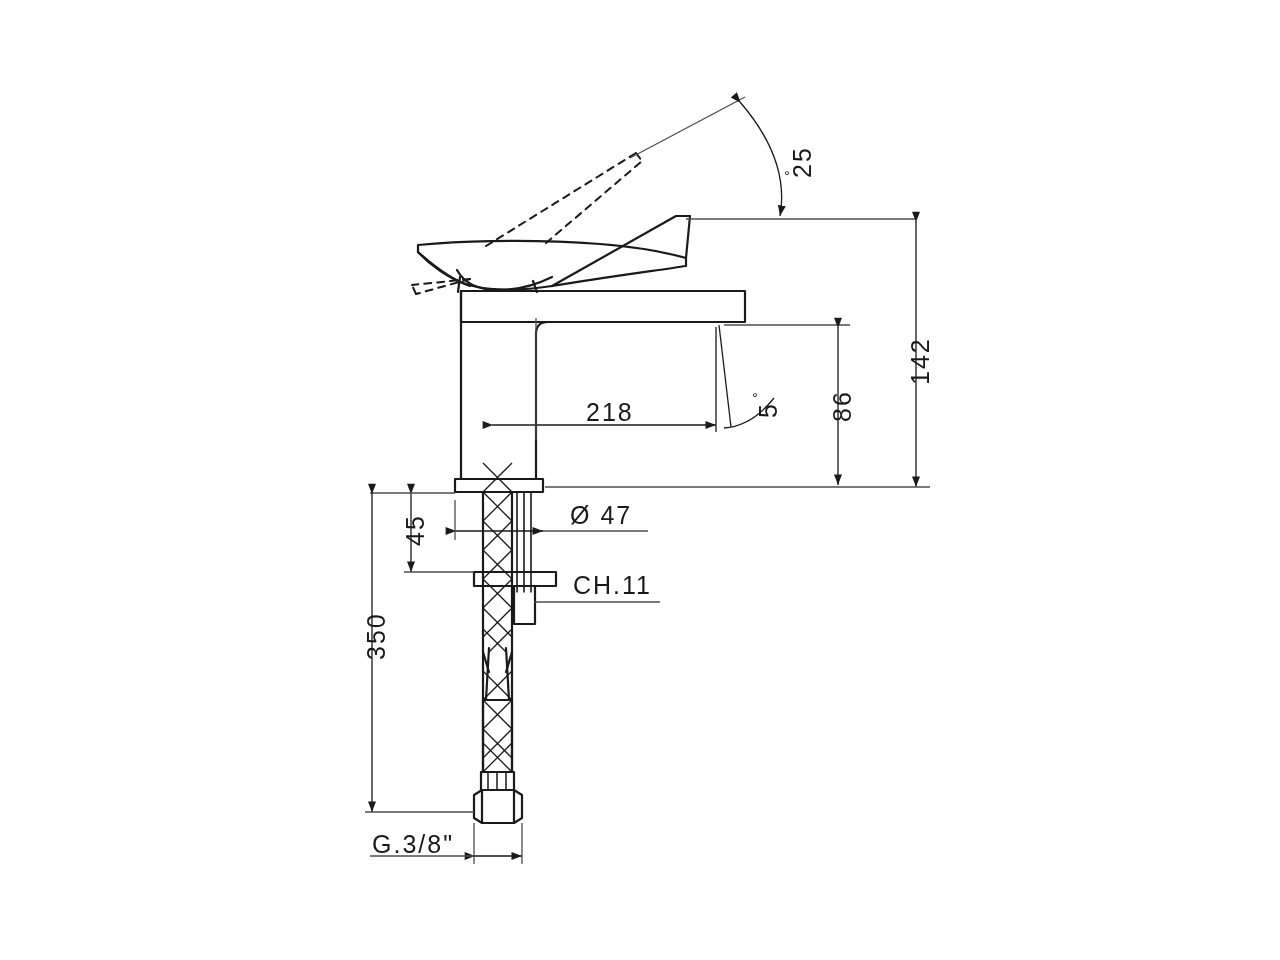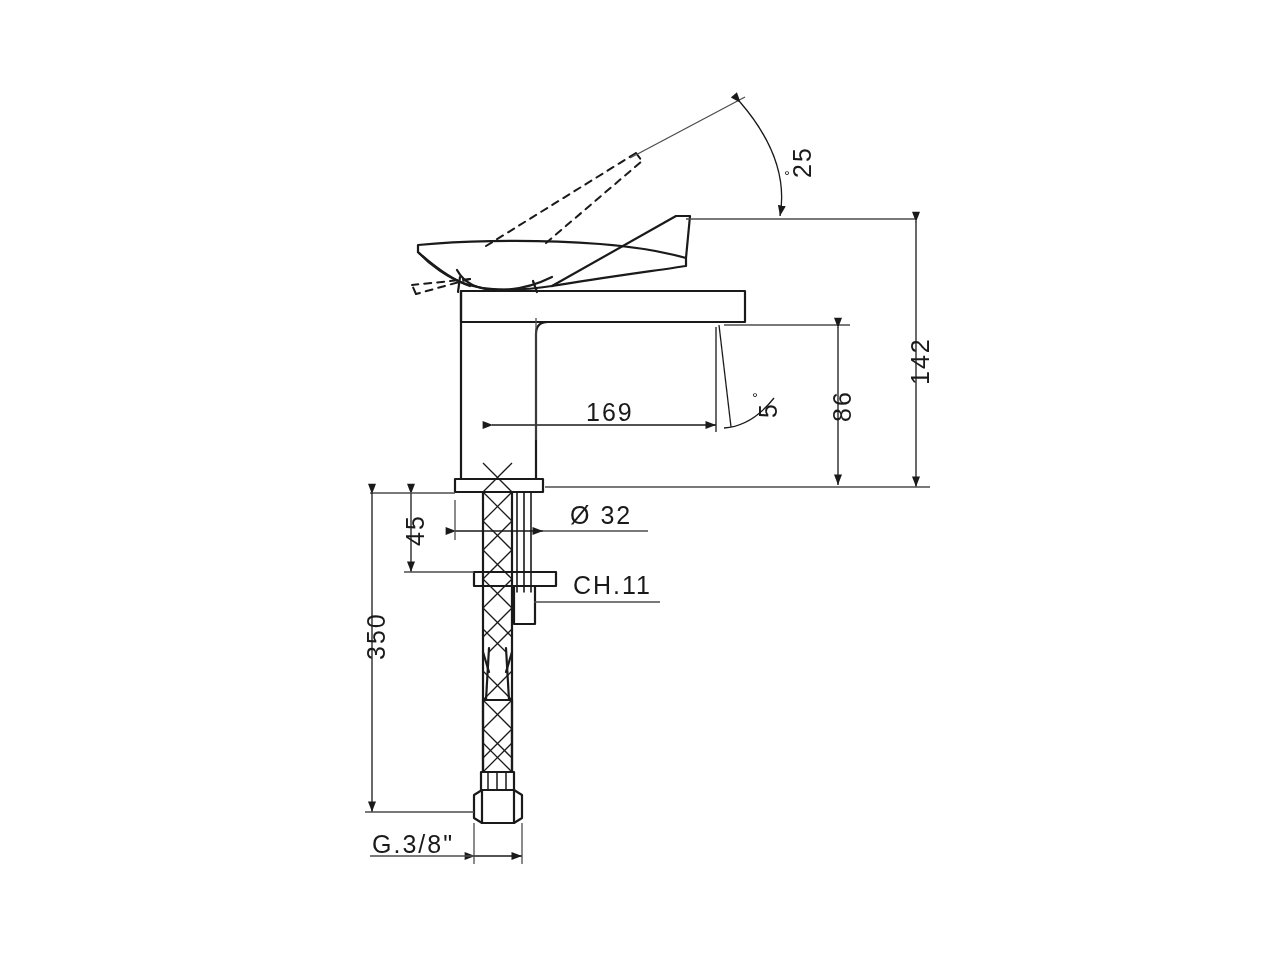--- a/index.html
+++ b/index.html
@@ -166,28 +166,28 @@
     </g>
   </svg>
 
   <div class="dim-text rot" style="left:790px; top:178px;">25</div>
   <div class="deg-mark" style="left:784px; top:168px;">°</div>
 
   <div class="dim-text rot" style="left:908px; top:385px;">142</div>
 
   <div class="dim-text rot" style="left:830px; top:422px;">86</div>
 
-  <div class="dim-text" style="left:586px; top:400px;">169</div>
+  <div class="dim-text" style="left:586px; top:400px;">218</div>
 
   <div class="dim-text rot" style="left:756px; top:418px;">5</div>
   <div class="deg-mark" style="left:752px; top:390px;">°</div>
 
   <div class="dim-text rot" style="left:403px; top:546px;">45</div>
 
-  <div class="dim-text" style="left:570px; top:503px;">Ø 32</div>
+  <div class="dim-text" style="left:570px; top:503px;">Ø 47</div>
 
   <div class="dim-text" style="left:573px; top:573px;">CH.11</div>
 
   <div class="dim-text rot" style="left:364px; top:660px;">350</div>
 
   <div class="dim-text" style="left:372px; top:832px;">G.3/8"</div>
 
 </div>
 
 </body></html>

